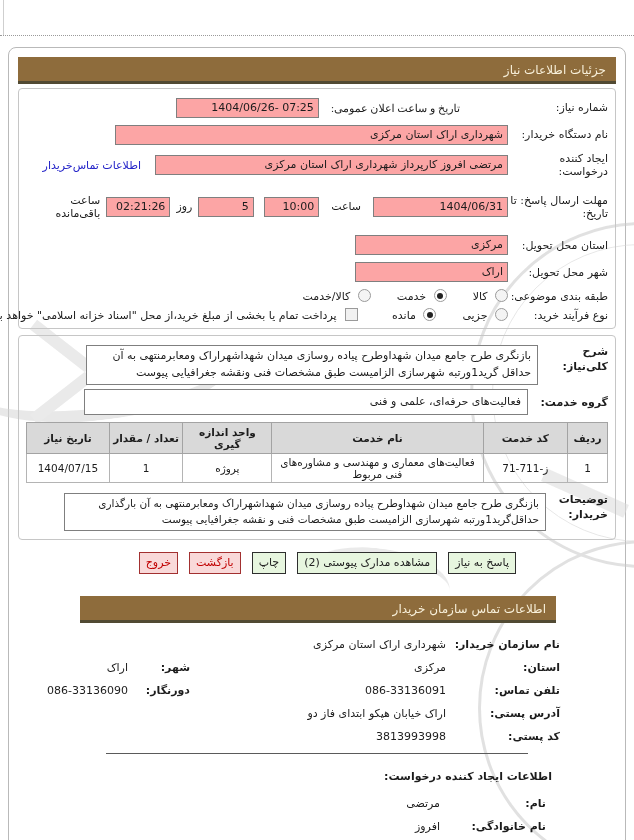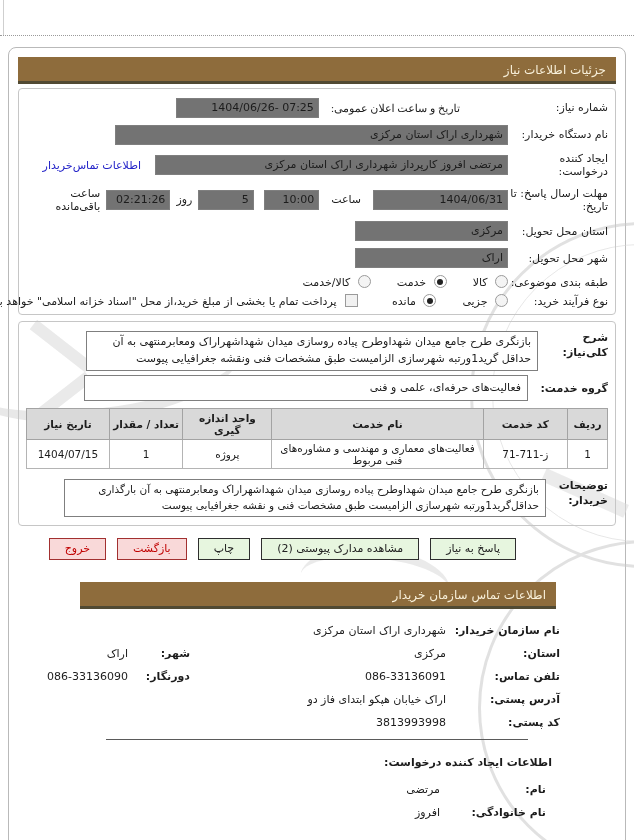--- a/index.html
+++ b/index.html
@@ -21,21 +21,21 @@
   .wm .stroke3{position:absolute;left:26px;top:392px;width:70px;height:12px;background:#d9d9d9;transform:rotate(-38deg);}
   .wm .stroke4{position:absolute;left:540px;top:486px;width:90px;height:14px;background:#dcdcdc;transform:rotate(24deg);}
   .wm .stroke5{position:absolute;left:300px;top:548px;width:150px;height:60px;border-top:10px solid #dadada;border-radius:50%;transform:rotate(6deg);}
   
   .content{position:relative;z-index:1;padding:57px 18px 0 18px;}
   .bar{background:#8e6c3c;border-bottom:3px solid #514a33;color:#f8f0da;font-weight:normal;font-size:12px;height:27px;line-height:27px;padding:0 10px;box-sizing:border-box;}
   .bar2{margin:22px 60px 15px 62px;}
   .panel{border:1px solid #c6c6c6;border-radius:4px;padding:9px 7px 4px 7px;margin:4px 0 6px 0;background:transparent;}
   .frow{display:flex;align-items:center;margin-bottom:7px;}
   .flabel{width:100px;flex:none;text-align:right;line-height:1.2;}
-  .ibox{border:1px solid #7f7f7f;background:#737373;height:18px;line-height:18px;padding:0 4px;text-align:right;box-sizing:content-box;overflow:hidden;white-space:nowrap;}
+  .ibox{border:1px solid #7f7f7f;background:#fca5a5;height:18px;line-height:18px;padding:0 4px;text-align:right;box-sizing:content-box;overflow:hidden;white-space:nowrap;}
   .ltr{direction:ltr;unicode-bidi:embed;}
   .w143{width:143px}.w383{width:383px}.w343{width:343px}.w133{width:133px}.w60{width:52px}.w70{width:62px}
   .gap{margin-right:10px;}
   .lbl-inline{margin:0 12px;}
   .link{color:#2323c8;margin-right:14px;cursor:pointer;}
   .radio{display:inline-block;width:11px;height:11px;border:1px solid #9a9a9a;border-radius:50%;background:#f4f4f4;margin-left:4px;vertical-align:-2px;position:relative;}
   .radio.on{background:#fff;}
   .radio.on::after{content:"";position:absolute;left:2.5px;top:2.5px;width:6px;height:6px;border-radius:50%;background:#222;}
   .checkbox{display:inline-block;width:11px;height:11px;border:1px solid #9a9a9a;background:#f1f1f1;margin-left:5px;vertical-align:-2px;}
   .opt{margin-left:26px;white-space:nowrap;}
@@ -49,21 +49,21 @@
   table.svc th:nth-child(1){width:36px}
   table.svc th:nth-child(2){width:84px}
   table.svc th:nth-child(3){width:228px}
   table.svc th:nth-child(4){width:92px}
   table.svc th:nth-child(5){width:74px}
   table.svc th:nth-child(6){width:80px}
   .notes-row{display:flex;align-items:flex-start;margin-bottom:4px;}
   .notes-label{width:62px;flex:none;font-weight:bold;line-height:1.35;}
   .notes-box{width:468px;min-height:32px;font-size:10.5px;}
   .buttons{display:flex;gap:11px;margin:12px 100px 0 0;}
-  .btn{display:inline-block;border:1px solid #2e2e2e;background:#e7f6df;color:#222;padding:2px 15px;font-size:11px;line-height:16px;cursor:pointer;white-space:nowrap;}
+  .btn{display:inline-block;border:1px solid #2e2e2e;background:#e7f6df;color:#222;padding:2px 6px;font-size:11px;line-height:16px;cursor:pointer;white-space:nowrap;}
   .btn.pink{background:#f9d9d9;color:#c00000;border-color:#a23030;}
   .contact{padding:0 56px 0 0;}
   .crow{display:flex;margin-bottom:10px;align-items:baseline;}
   .clabel{font-weight:bold;width:114px;flex:none;}
   .cval{width:256px;flex:none;}
   .clabel2{font-weight:bold;width:62px;flex:none;}
   .divider{border-top:1px solid #5a5a5a;margin:4px 88px 0 88px;}
   .creator-heading{font-weight:bold;margin:16px 64px 14px 0;}
   .creator{padding:0 70px 0 0;}
   .crow2{display:flex;margin-bottom:10px;}
@@ -111,21 +111,21 @@
       <span class="ibox w343">مرتضی افروز کارپرداز شهرداری اراک استان مرکزی</span>
       <span class="link">اطلاعات تماس‌خریدار</span>
     </div>
 
     <div class="frow">
       <span class="flabel">مهلت ارسال پاسخ: تا تاریخ:</span>
       <span class="ibox w143 ltr">1404/06/31</span>
       <span class="lbl-inline">ساعت</span>
       <span class="ibox w60 ltr">10:00</span>
       <span class="ibox w60 ltr gap">5</span>
-      <span class="lbl-inline" style="margin:8px 6px;">روز</span>
+      <span class="lbl-inline" style="margin:15px 6px;">روز</span>
       <span class="ibox w70 ltr">02:21:26</span>
       <span class="lbl-inline" style="margin:0 6px;">ساعت باقی‌مانده</span>
     </div>
 
     <div class="frow">
       <span class="flabel">استان محل تحویل:</span>
       <span class="ibox w143">مرکزی</span>
     </div>
 
     <div class="frow">

